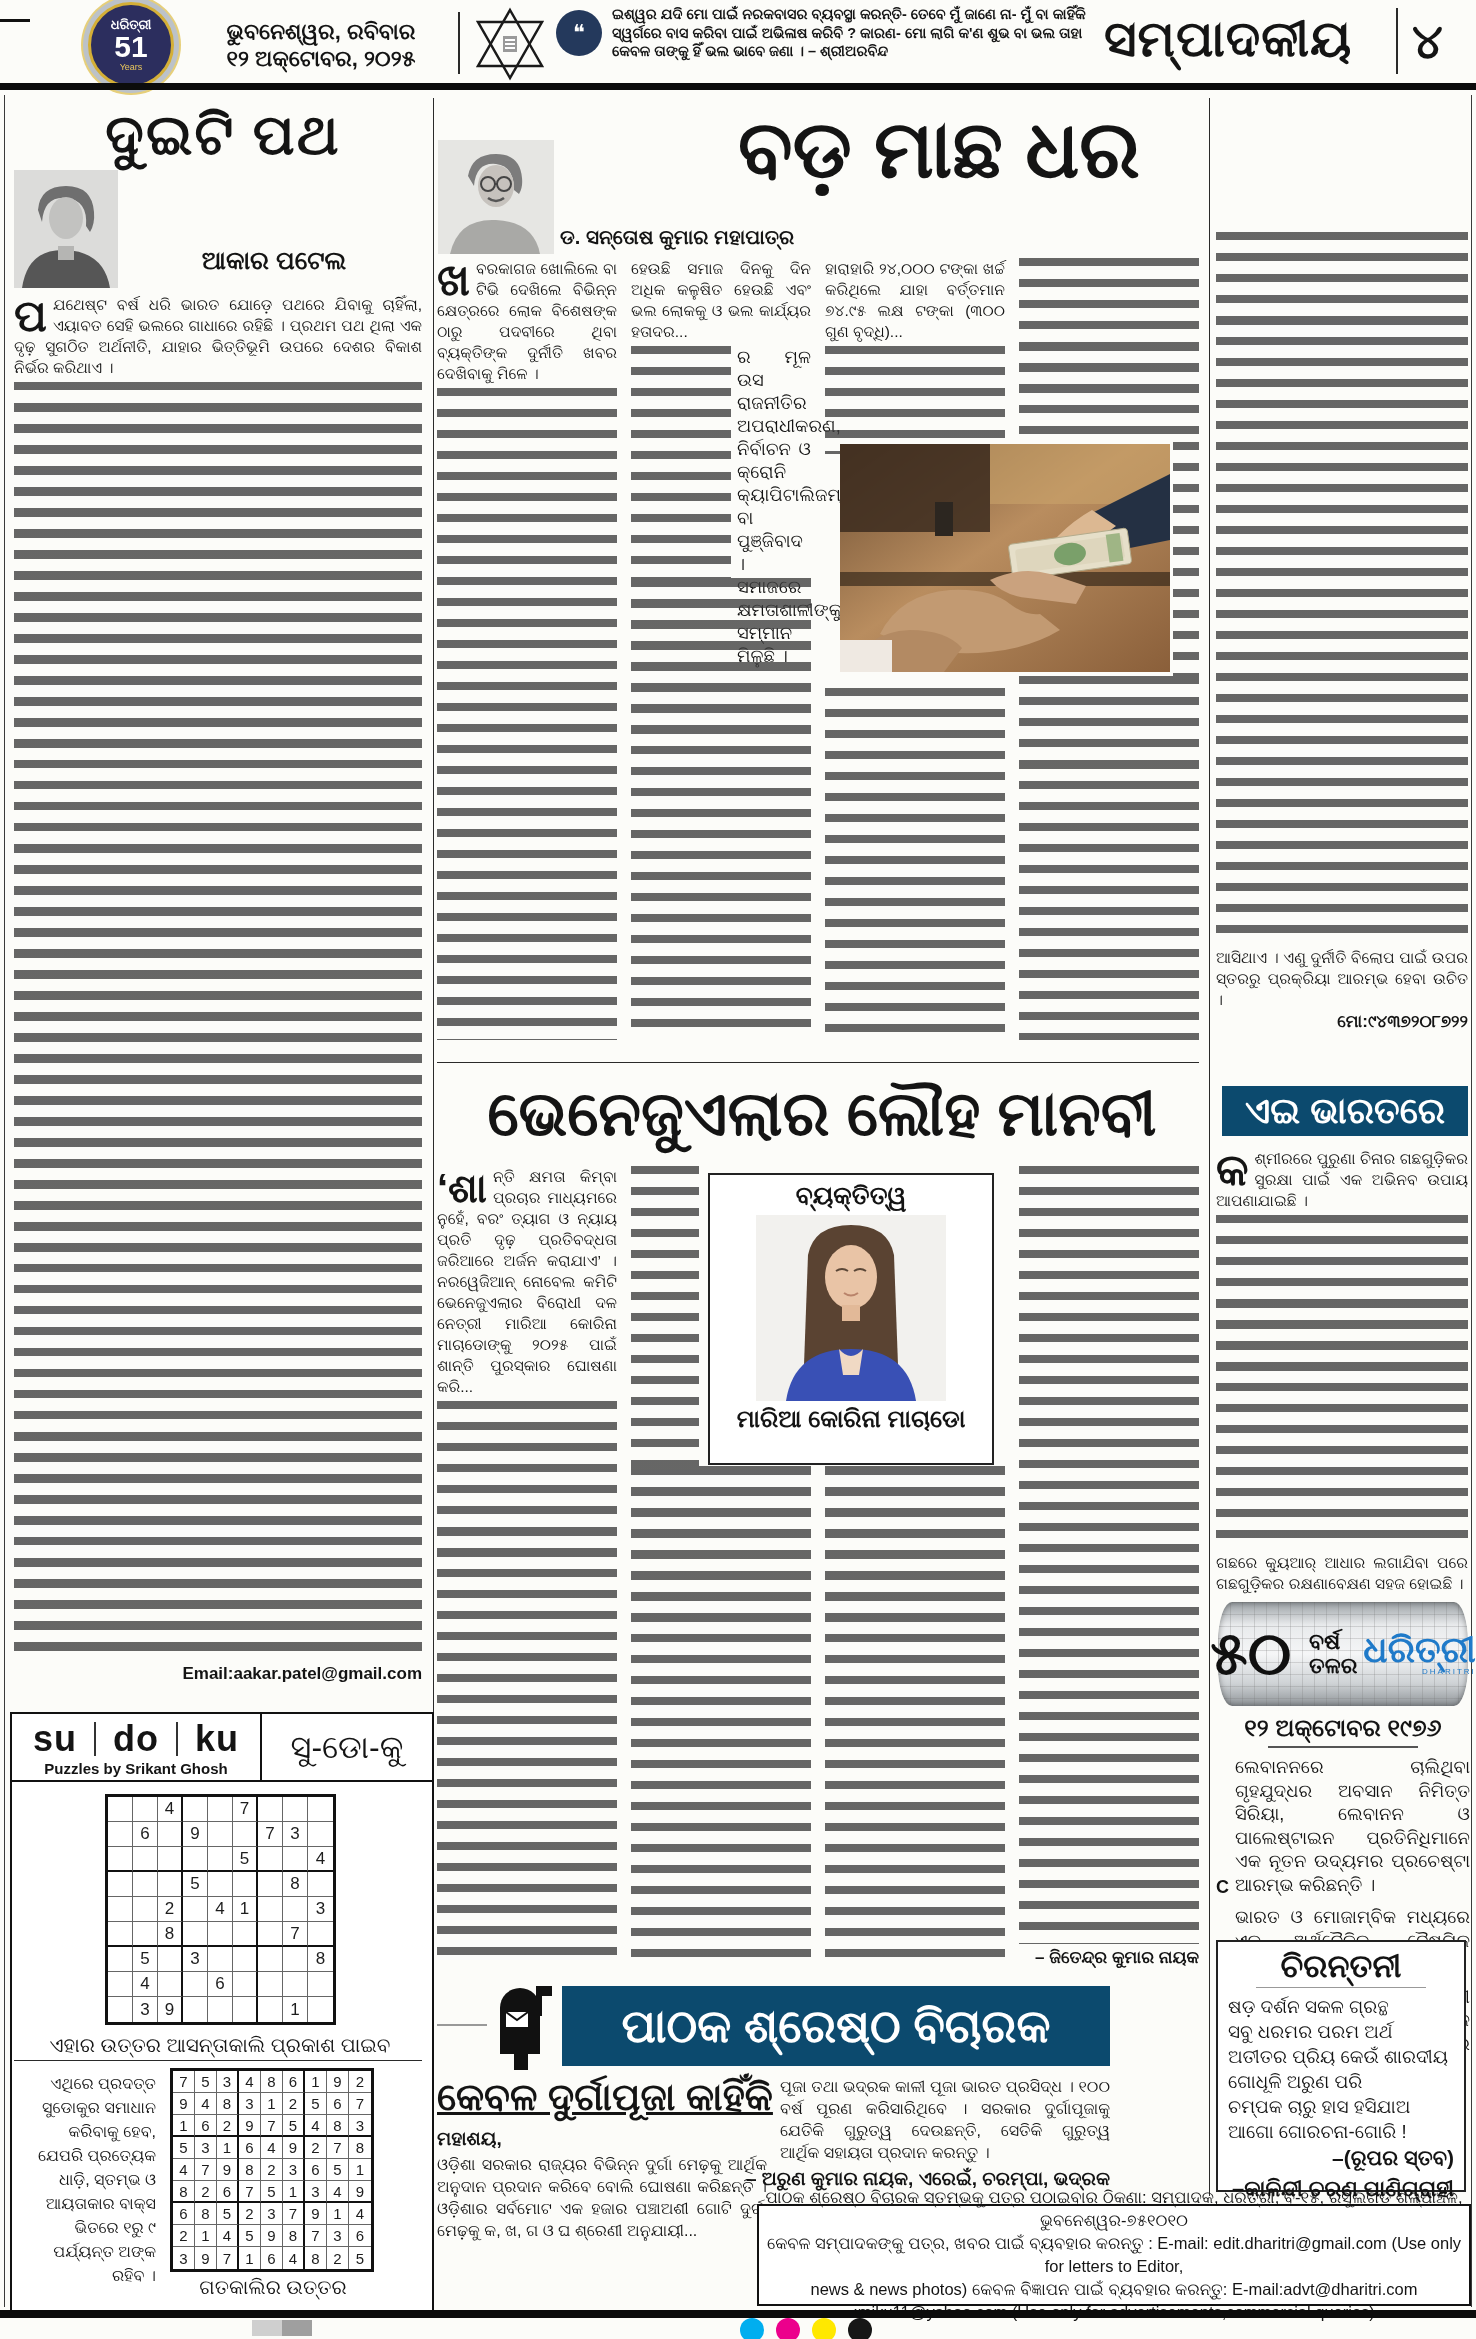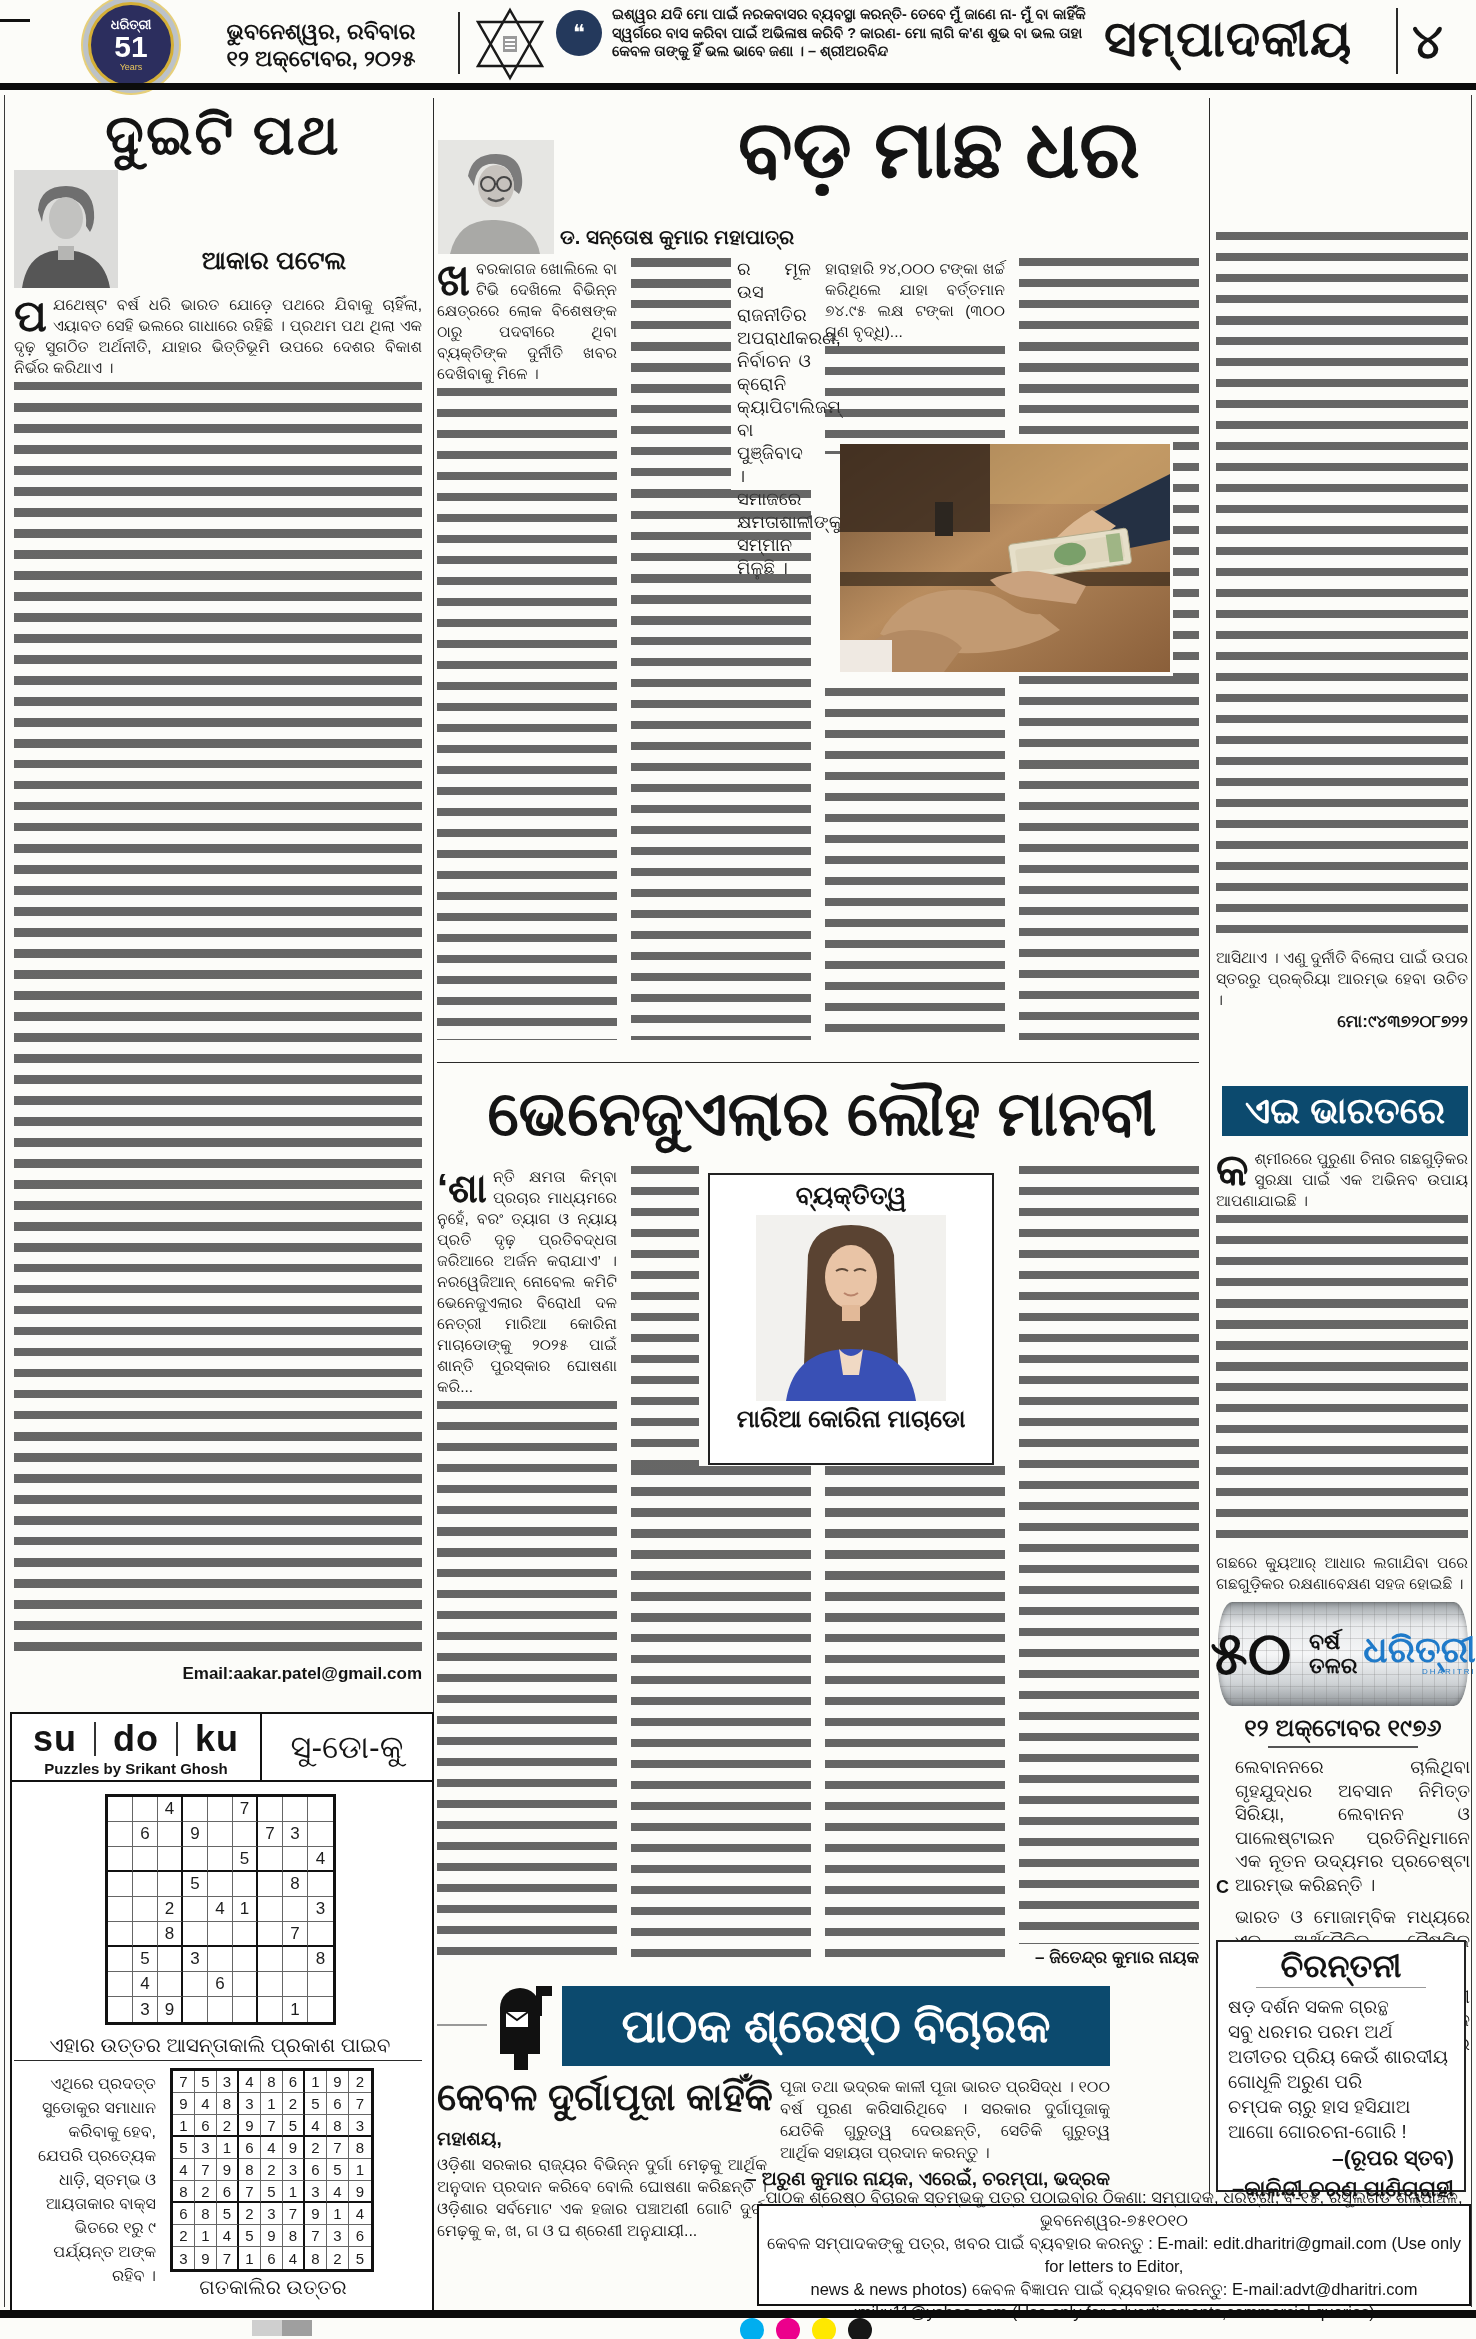--- a/index.html
+++ b/index.html
@@ -347,20 +347,21 @@
   <div class="abs hl-main">ବଡ଼ ମାଛ ଧର</div>
 
   <div class="abs col" style="left:437px;top:258px;width:180px;height:782px;">
     <p class="bt just" style="margin:0 0 4px;">
       <span class="dropcap">ଖ</span><span>ବରକାଗଜ ଖୋଲିଲେ ବା ଟିଭି ଦେଖିଲେ ବିଭିନ୍ନ କ୍ଷେତ୍ରରେ ଲୋକ ବିଶେଷଙ୍କ ଠାରୁ ପଦବୀରେ ଥିବା ବ୍ୟକ୍ତିଙ୍କ ଦୁର୍ନୀତି ଖବର ଦେଖିବାକୁ ମିଳେ ।</span>
     </p>
     <div class="fl grow"></div>
   </div>
 
   <div class="abs col" style="left:631px;top:258px;width:180px;height:782px;">
+    <p class="bt just" style="margin:0 0 4px;">ହେଉଛି ସମାଜ ଦିନକୁ ଦିନ ଅଧିକ କଳୁଷିତ ହେଉଛି ଏବଂ ଭଲ ଲୋକକୁ ଓ ଭଲ କାର୍ଯ୍ୟର ହତାଦର...</p>
     <div style="display:flex;height:232px;">
       <div class="fl" style="width:100px;"></div>
       <div class="narrow" style="width:74px;margin-left:auto;">ର ମୂଳ ଉସ ରାଜନୀତିର ଅପରାଧୀକରଣ, ନିର୍ବାଚନ ଓ କ୍ରୋନି କ୍ୟାପିଟାଲିଜମ୍ ବା ପୁଞ୍ଜିବାଦ । ସମାଜରେ କ୍ଷମତାଶାଳୀଙ୍କୁ ସମ୍ମାନ ମିଳୁଛି ।</div>
     </div>
     <div class="fl grow"></div>
   </div>
 
   <div class="abs col" style="left:825px;top:258px;width:180px;height:782px;">
     <p class="bt just" style="margin:0 0 4px;">ହାରାହାରି ୨୪,୦୦୦ ଟଙ୍କା ଖର୍ଚ୍ଚ କରିଥିଲେ ଯାହା ବର୍ତ୍ତମାନ ୭୪.୯୫ ଲକ୍ଷ ଟଙ୍କା (୩୦୦ ଗୁଣ ବୃଦ୍ଧି)...</p>
     <div class="fl" style="height:108px;"></div>
@@ -511,21 +512,21 @@
     <path d="M8 26 a20 20 0 0 1 40 0 v46 h-40 z" fill="#111"></path>
     <rect x="14" y="30" width="22" height="15" fill="#fff"></rect>
     <path d="M14 30 l11 8 l11-8" fill="none" stroke="#111" stroke-width="2"></path>
     <rect x="44" y="4" width="6" height="30" fill="#111"></rect>
     <path d="M50 4 h10 v10 h-10 z" fill="#111"></path>
     <rect x="22" y="72" width="14" height="16" fill="#111"></rect>
   </svg>
 
   <div class="abs black-banner" style="left:562px;top:1986px;width:548px;height:80px;font-size:46px;">ପାଠକ ଶ୍ରେଷ୍ଠ ବିଚାରକ</div>
 
-  <div class="abs bold" style="left:437px;top:2076px;font-size:38px;">କେବଳ ଦୁର୍ଗାପୂଜା କାହିଁକି</div>
+  <div class="abs bold" style="left:437px;top:2076px;font-size:38px;text-decoration:underline;">କେବଳ ଦୁର୍ଗାପୂଜା କାହିଁକି</div>
   <div class="abs bold" style="left:437px;top:2128px;font-size:19px;">ମହାଶୟ,</div>
   <div class="abs just" style="left:437px;top:2154px;width:330px;height:150px;font-size:16px;line-height:22px;overflow:hidden;">ଓଡ଼ିଶା ସରକାର ରାଜ୍ୟର ବିଭିନ୍ନ ଦୁର୍ଗା ମେଢ଼କୁ ଆର୍ଥିକ ଅନୁଦାନ ପ୍ରଦାନ କରିବେ ବୋଲି ଘୋଷଣା କରିଛନ୍ତି । ଓଡ଼ିଶାର ସର୍ବମୋଟ ଏକ ହଜାର ପଞ୍ଚାଅଶୀ ଗୋଟି ଦୁର୍ଗା ମେଢ଼କୁ କ, ଖ, ଗ ଓ ଘ ଶ୍ରେଣୀ ଅନୁଯାୟୀ...</div>
 
   <div class="abs col" style="left:780px;top:2076px;width:330px;height:86px;">
     <p class="just" style="margin:0;font-size:16px;line-height:22px;overflow:hidden;flex:1;">ପୂଜା ତଥା ଭଦ୍ରକ କାଳୀ ପୂଜା ଭାରତ ପ୍ରସିଦ୍ଧ । ୧୦୦ ବର୍ଷ ପୂରଣ କରିସାରିଥିବେ । ସରକାର ଦୁର୍ଗାପୂଜାକୁ ଯେତିକି ଗୁରୁତ୍ୱ ଦେଉଛନ୍ତି, ସେତିକି ଗୁରୁତ୍ୱ ଉପରୋକ୍ତ ପୂଜାଗୁଡ଼ିକୁ ଦିଅନ୍ତୁ ।</p>
     <div style="font-size:16px;">ଆର୍ଥିକ ସହାୟତା ପ୍ରଦାନ କରନ୍ତୁ ।</div>
   </div>
   <div class="abs right bold" style="left:660px;top:2168px;width:450px;font-size:19px;">– ଅରୁଣ କୁମାର ନାୟକ, ଏରେଇଁ, ଚରମ୍ପା, ଭଦ୍ରକ</div>
 
   <div class="abs contact-box">

